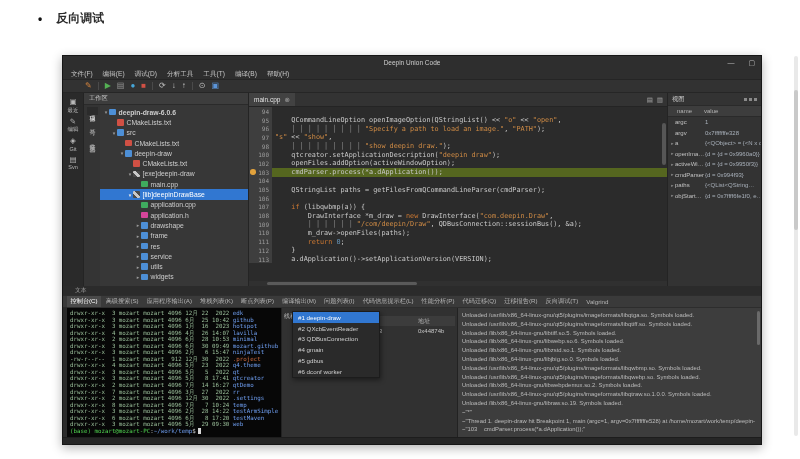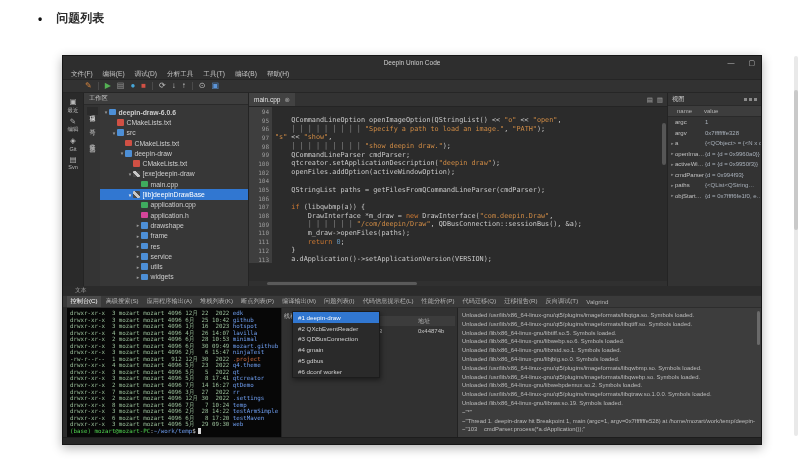--- a/index.html
+++ b/index.html
@@ -108,21 +108,21 @@
   .statusbar{flex:0 0 7px;background:#262626;border-top:1px solid #1d1d1d;}
 
   .page-scrollbar{position:absolute;right:2px;top:56px;width:4px;height:380px;background:#e9e9e9;border-radius:2px;}
   .page-scroll-thumb{position:absolute;right:2px;top:90px;width:4px;height:140px;background:#c9c9c9;border-radius:2px;}
 </style>
 </head>
 <body>
 
 <div class="doc-item">
   <span class="bullet">•</span>
-  <span>问题列表</span>
+  <span>反向调试</span>
 </div>
 
 <div class="window">
 
   <div class="titlebar">
     <span class="title">Deepin Union Code</span>
     <span class="winbtns">
       <span>—</span>
       <span>▢</span>
     </span>
@@ -305,32 +305,34 @@
             <span class="cl-num">97</span>
             <span class="cl-text"><span class="sg-st">"s"</span><span class="sg-pl"> &lt;&lt; </span><span class="sg-st">"show"</span><span class="sg-pl">,</span></span>
           </div>
           <div class="cl">
             <span class="cl-mark"></span>
             <span class="cl-num">98</span>
             <span class="cl-text"><span class="sg-gd">    │ │ │ │ │ │ │ │ │ </span><span class="sg-st">"show deepin draw."</span><span class="sg-pl">);</span></span>
           </div>
           <div class="cl">
             <span class="cl-mark"></span>
-            <span class="cl-num">99</span>
-            <span class="cl-text"><span class="sg-pl">    QCommandLineParser cmdParser;</span></span>
-          </div>
-          <div class="cl">
-            <span class="cl-mark"></span>
             <span class="cl-num">100</span>
             <span class="cl-text"><span class="sg-pl">    qtcreator.setApplicationDescription(</span><span class="sg-st">"deepin draw"</span><span class="sg-pl">);</span></span>
           </div>
           <div class="cl">
             <span class="cl-mark"></span>
             <span class="cl-num">102</span>
             <span class="cl-text"><span class="sg-pl">    openFiles.addOption(activeWindowOption);</span></span>
+          </div>
+          <div class="cl cur">
+            <span class="cl-mark">
+              <span class="bp-dot"></span>
+            </span>
+            <span class="cl-num">103</span>
+            <span class="cl-text"><span class="sg-pl">    cmdParser.process(*a.dApplication());</span></span>
           </div>
           <div class="cl">
             <span class="cl-mark"></span>
             <span class="cl-num">104</span>
             <span class="cl-text"></span>
           </div>
           <div class="cl">
             <span class="cl-mark"></span>
             <span class="cl-num">105</span>
             <span class="cl-text"><span class="sg-pl">    QStringList paths = getFilesFromQCommandLineParser(cmdParser);</span></span>

